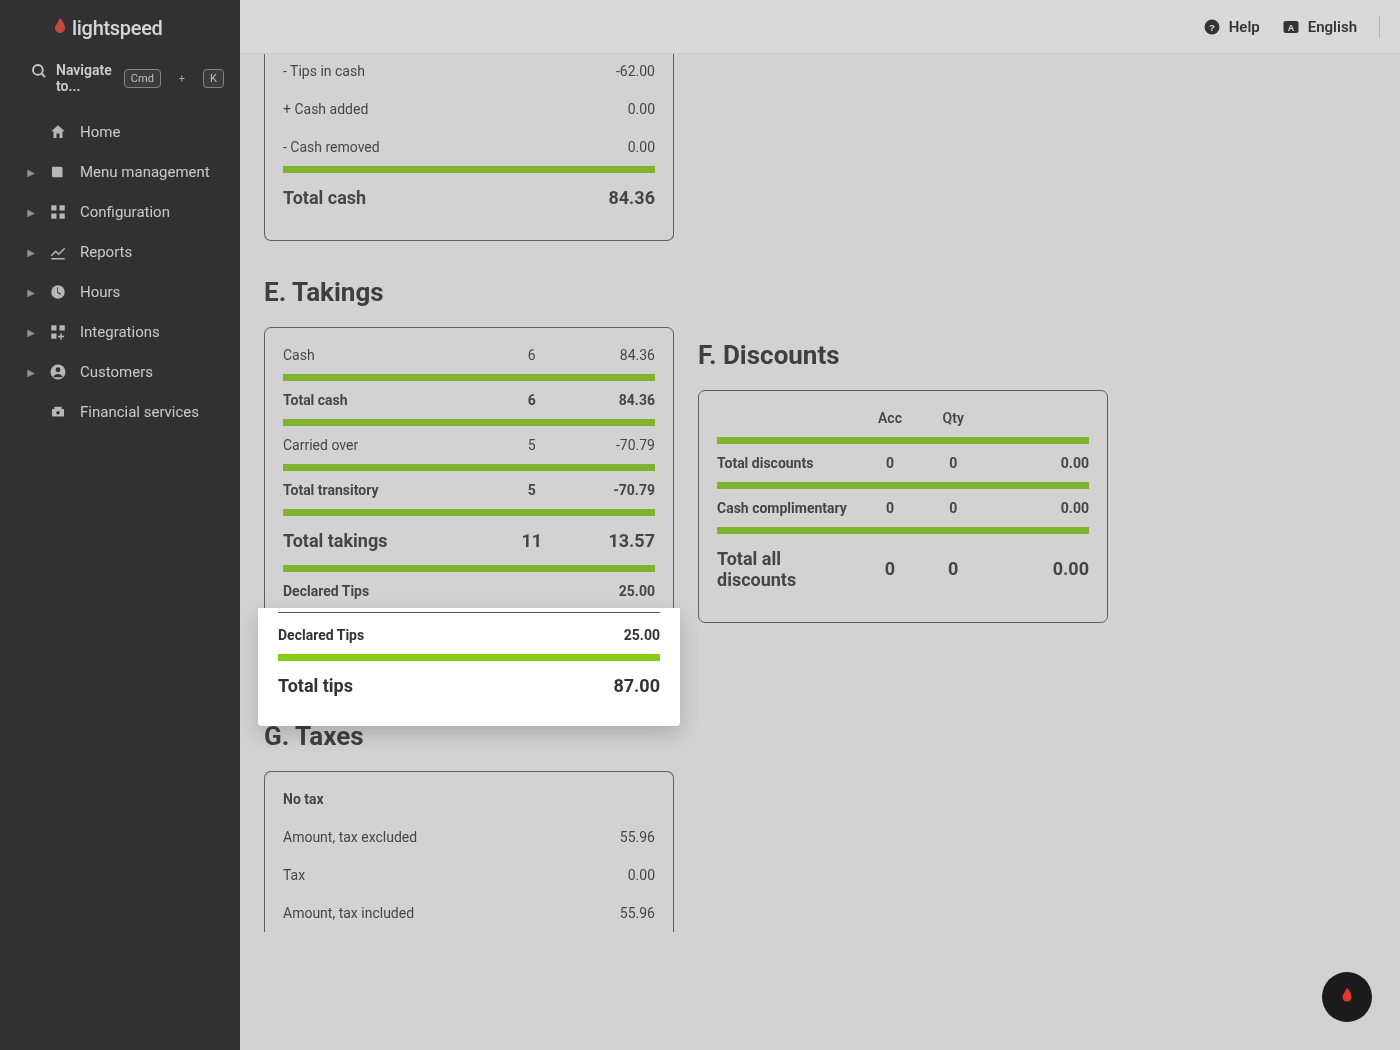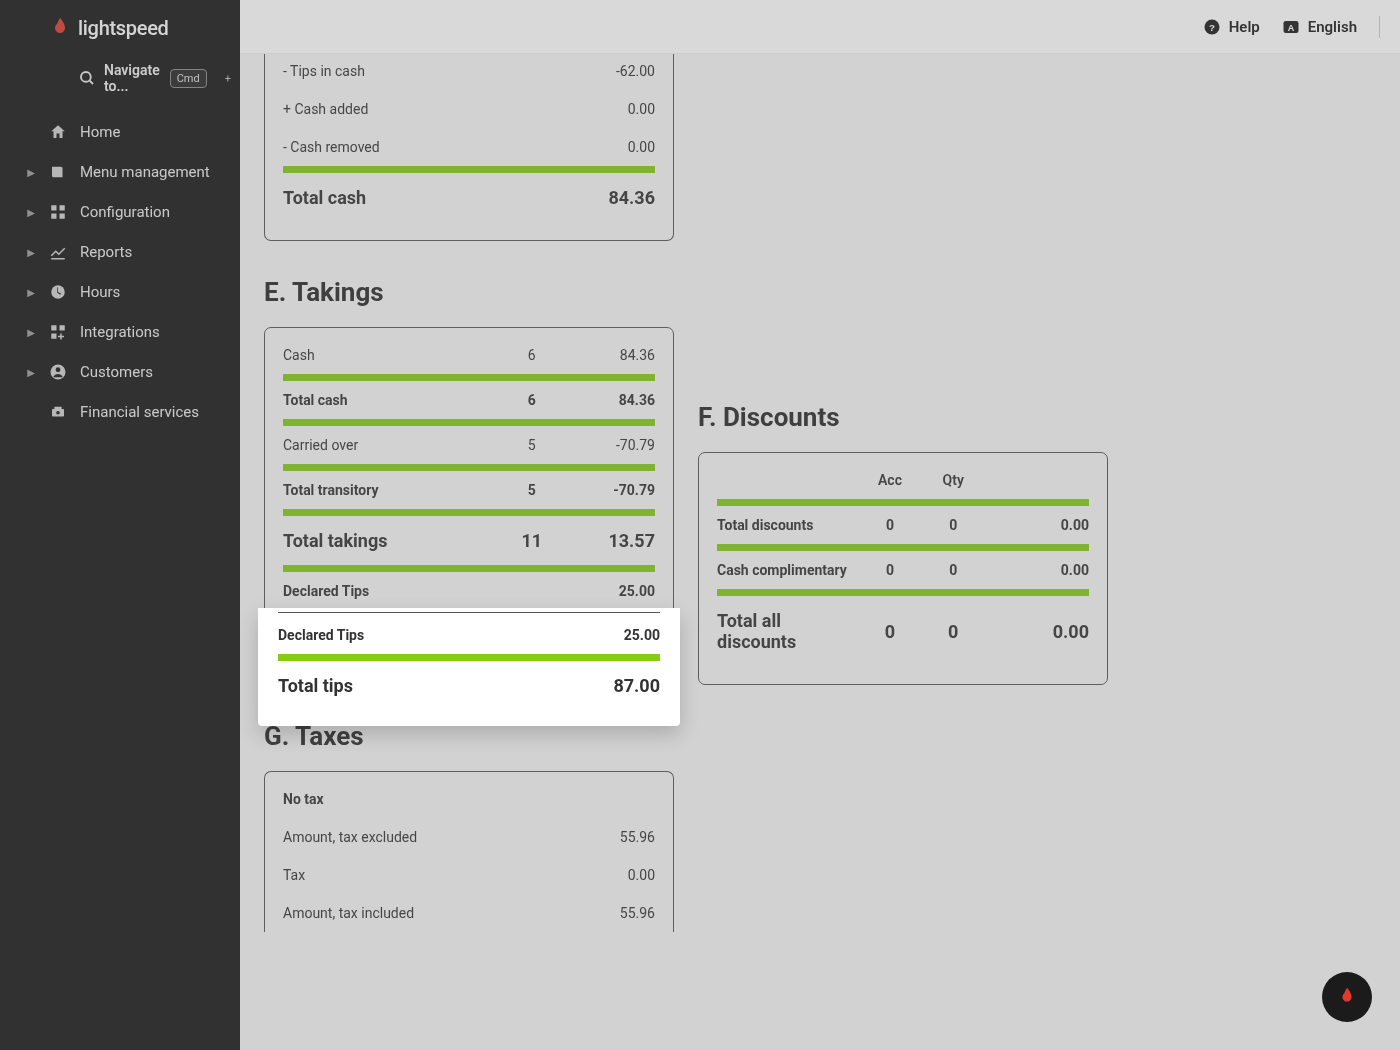--- a/index.html
+++ b/index.html
@@ -22,42 +22,39 @@
     background: #171717;
     color: #e5e5e5;
     flex: 0 0 240px;
     display: flex;
     flex-direction: column;
     padding-top: 8px;
   }
   .logo-row {
     display: flex;
     align-items: center;
-    gap: 6px;
     padding: 8px 20px 12px 48px;
   }
   .logo-flame, .fab-flame {
     display: inline-flex;
     align-items: center;
     justify-content: center;
   }
   .logo-text {
     font-size: 20px;
     font-weight: 500;
     color: #fafafa;
     letter-spacing: -0.3px;
   }
   .search-row {
     display: flex;
-    align-items: center;
     gap: 8px;
-    padding: 10px 4px 14px 30px;
+    padding: 10px 16px 14px 30px;
     font-size: 14px;
     color: #eee;
-    margin-left: 48px;
   }
   .search-row .mag {
     width: 18px; height: 18px;
     display: inline-flex; align-items: center; justify-content: center;
   }
   .search-row .label { font-weight: 600; }
   .kbd-group { display: flex; align-items: center; gap: 17px; margin-left: 2px; }
   .kbd {
     font-size: 11px;
     padding: 2px 6px;
@@ -137,21 +134,21 @@
 
   
   .content {
     flex: 1;
     overflow: hidden;
     padding: 0 24px 24px 24px;
   }
   .cols {
     display: flex;
     gap: 24px;
-    align-items: flex-end;
+    align-items: center;
   }
   .col { width: 410px; }
 
   .section-title {
     font-size: 26px;
     font-weight: 700;
     color: #2a2a2a;
     margin: 36px 0 20px 0;
   }
 

